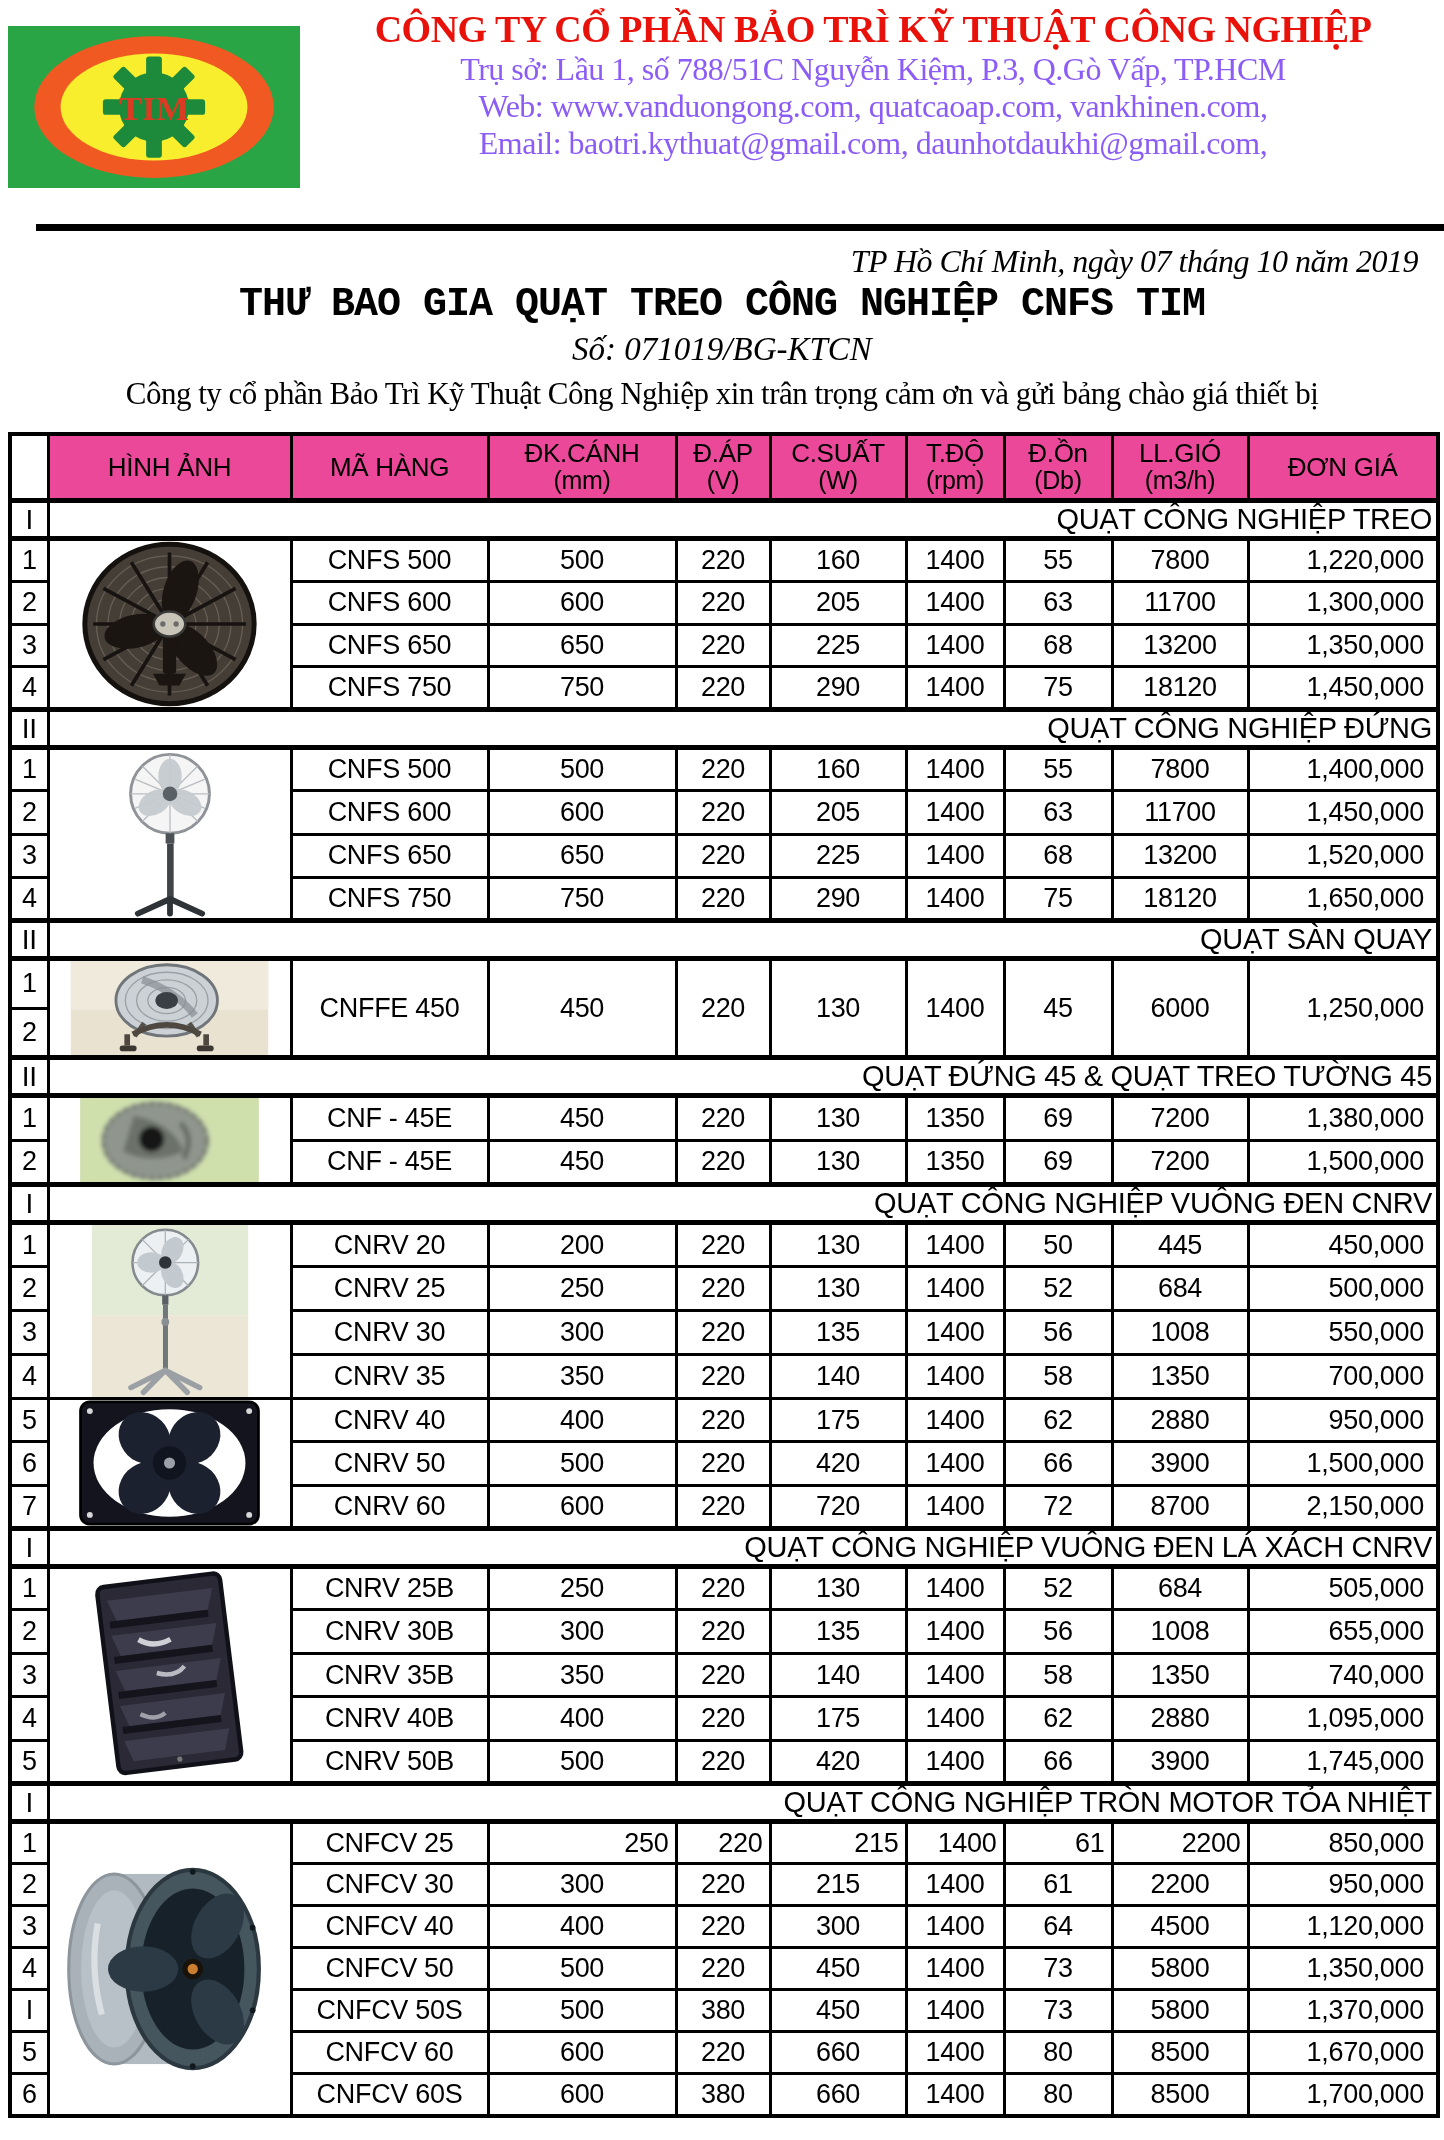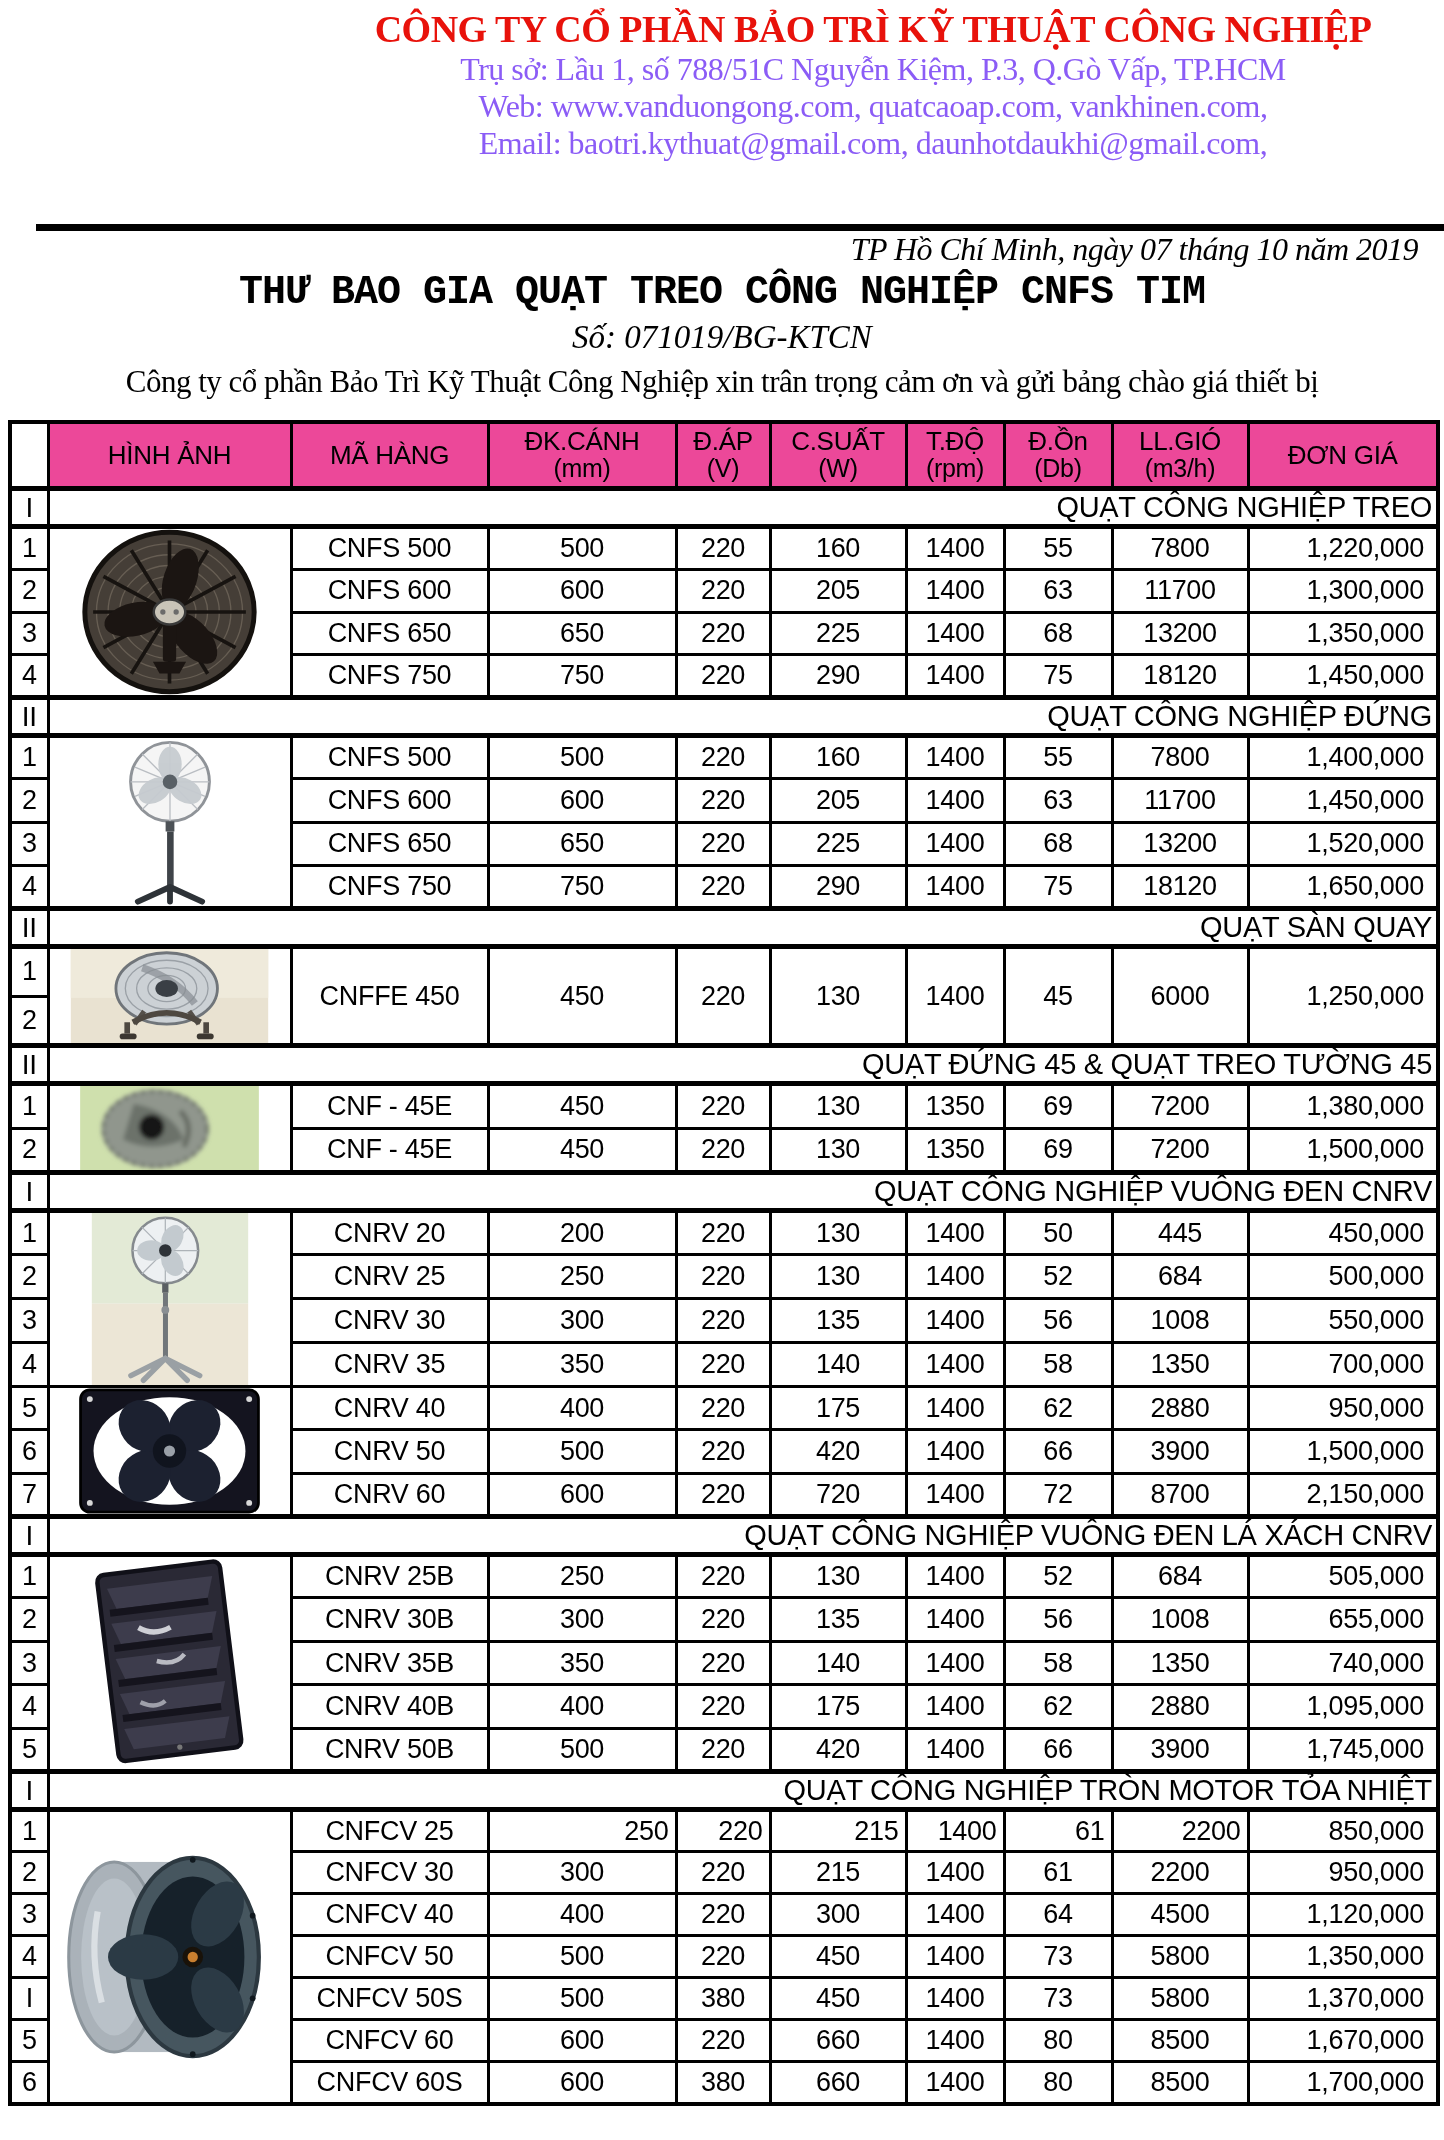--- a/index.html
+++ b/index.html
@@ -14,21 +14,21 @@
   .header { position:relative; min-height:214px; }
   .logo-box { position:absolute; left:8px; top:26px; width:292px; height:162px; }
   .header-text { margin-left:302px; padding-top:8px; text-align:center;
                  font-family:"Liberation Serif", serif; }
   .company-name { color:#e8120b; font-weight:bold; font-size:38px; line-height:1.12; letter-spacing:-0.5px; }
   .info-line { color:#8b5cf6; font-size:32px; line-height:1.16; letter-spacing:-0.5px; }
 
   .rule { height:7px; background:#000; margin:10px 0 0 36px; }
 
   .date-line { font-family:"Liberation Serif", serif; font-style:italic; font-size:32px;
-               text-align:right; padding-right:26px; letter-spacing:-0.5px; }
+               text-align:right; padding-right:26px; margin-top:12px; letter-spacing:-0.5px; }
   .doc-title { font-family:Liberation Mono, monospace; font-weight:bold; font-size:40px;
                text-align:center; margin-top:2px; letter-spacing:-1px; }
   .doc-number { font-family:"Liberation Serif", serif; font-style:italic; font-size:33px;
                 text-align:center; margin-top:4px; }
   .doc-intro { font-family:"Liberation Serif", serif; font-size:31px; text-align:center;
                margin-top:8px; letter-spacing:-0.5px; }
 
   
   table.price-table {
     border-collapse:collapse; table-layout:fixed;
@@ -61,20 +61,39 @@
   tr.num-right td.speed, tr.num-right td.noise, tr.num-right td.air
   { text-align:right; padding-right:6px !important; }
 
   td.img-cell { padding:0; text-align:center; vertical-align:middle; }
   td.img-cell svg { display:block; margin:0 auto; }
 </style>
 </head>
 <body>
 
 <div class="header">
+  <div class="logo-box">
+    <svg viewBox="0 0 100 56" width="292" height="162" preserveAspectRatio="none">
+      <rect width="100" height="56" fill="#2aa546"></rect>
+      <ellipse cx="50" cy="28" rx="41" ry="24.5" fill="#f05a22"></ellipse>
+      <ellipse cx="50" cy="28" rx="32" ry="18.5" fill="#f8ee2e"></ellipse>
+      <g fill="#1c8a3a">
+        <circle cx="50" cy="28" r="12"></circle>
+        <rect x="47.3" y="10.5" width="5.4" height="7" rx="1"></rect>
+        <rect x="47.3" y="10.5" width="5.4" height="7" rx="1" transform="rotate(45 50 28)"></rect>
+        <rect x="47.3" y="10.5" width="5.4" height="7" rx="1" transform="rotate(90 50 28)"></rect>
+        <rect x="47.3" y="10.5" width="5.4" height="7" rx="1" transform="rotate(135 50 28)"></rect>
+        <rect x="47.3" y="10.5" width="5.4" height="7" rx="1" transform="rotate(180 50 28)"></rect>
+        <rect x="47.3" y="10.5" width="5.4" height="7" rx="1" transform="rotate(225 50 28)"></rect>
+        <rect x="47.3" y="10.5" width="5.4" height="7" rx="1" transform="rotate(270 50 28)"></rect>
+        <rect x="47.3" y="10.5" width="5.4" height="7" rx="1" transform="rotate(315 50 28)"></rect>
+      </g>
+      <text x="50" y="32.5" text-anchor="middle" font-size="12" font-weight="bold" fill="#d93c22" font-family="Liberation Serif, serif">TIM</text>
+    </svg>
+  </div>
   <div class="header-text">
     <div class="company-name">CÔNG TY CỔ PHẦN BẢO TRÌ KỸ THUẬT CÔNG NGHIỆP</div>
     <div class="info-line">Trụ sở: Lầu 1, số 788/51C Nguyễn Kiệm, P.3, Q.Gò Vấp, TP.HCM</div>
     <div class="info-line">Web: www.vanduongong.com, quatcaoap.com, vankhinen.com,</div>
     <div class="info-line">Email: baotri.kythuat@gmail.com, daunhotdaukhi@gmail.com,</div>
   </div>
 </div>
 
 <div class="rule"></div>
 

